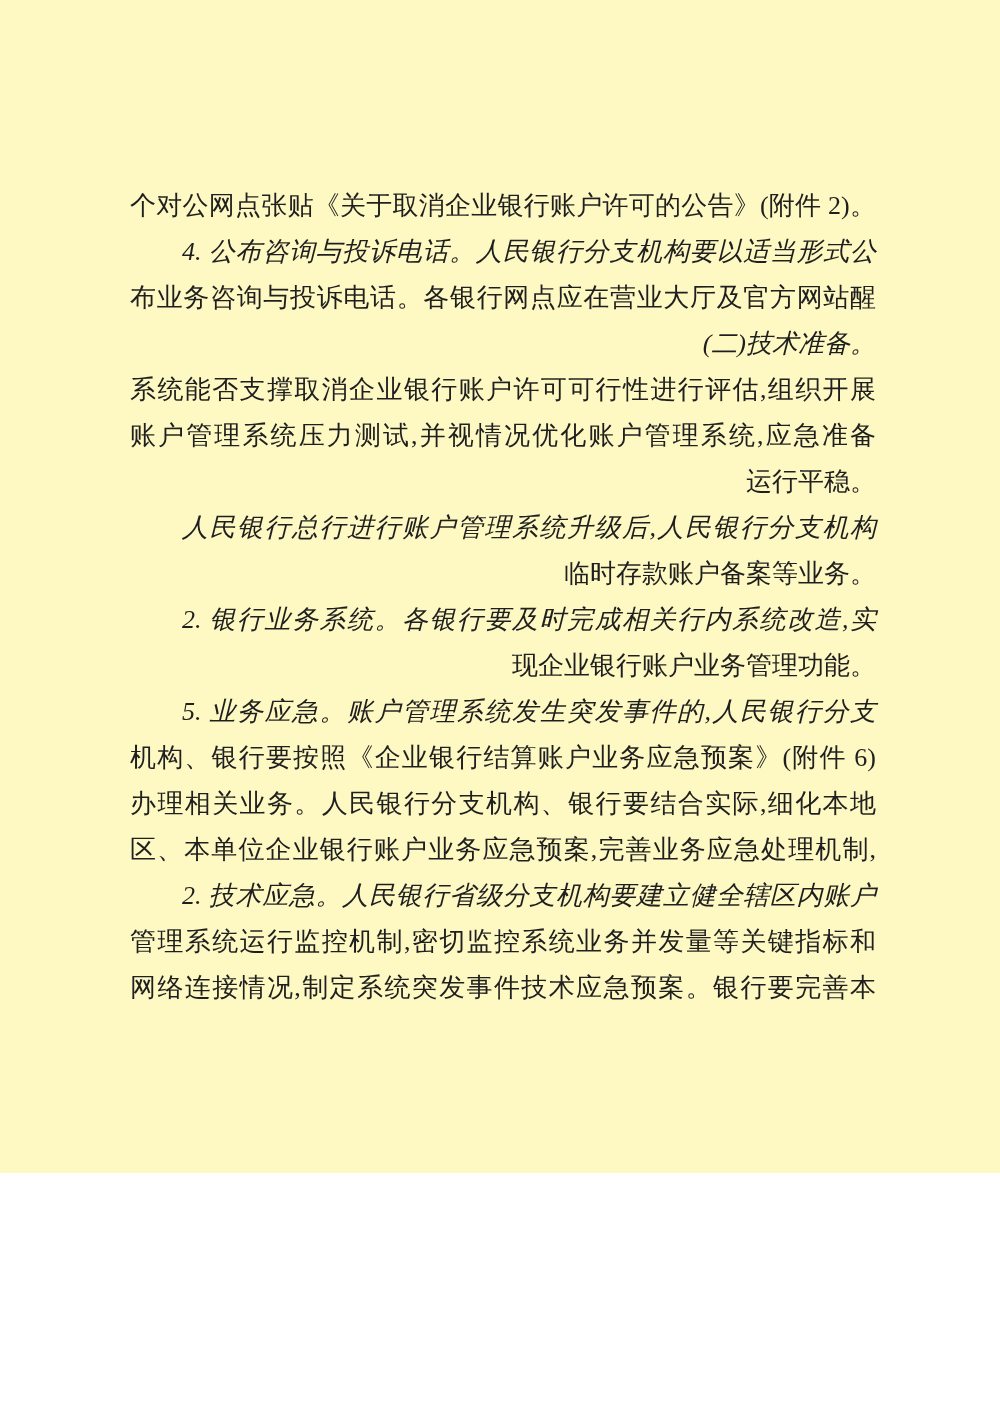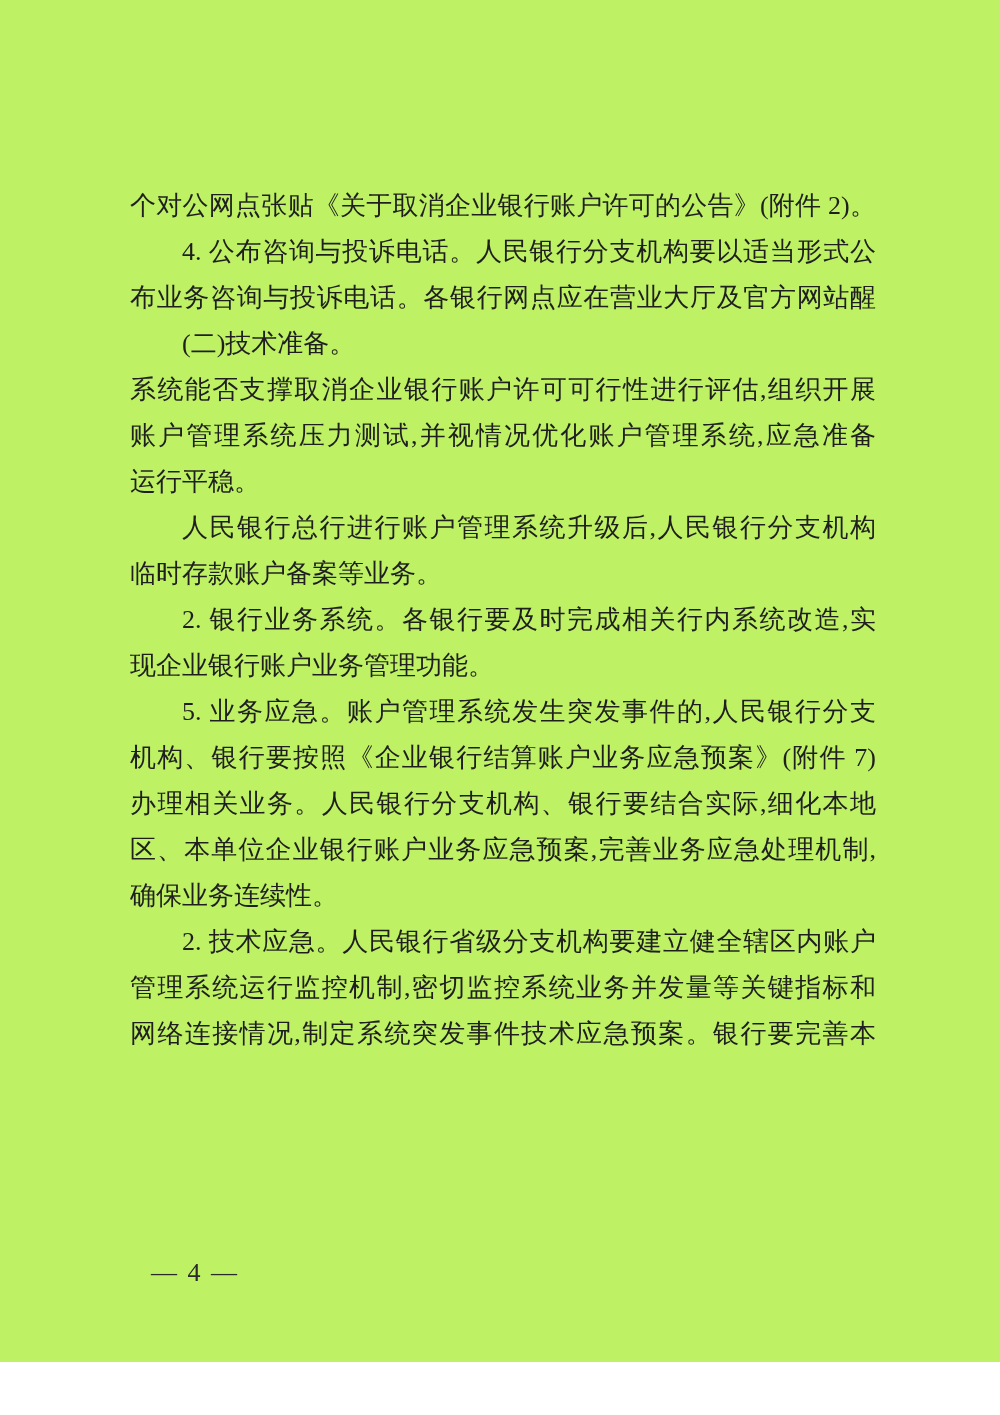--- a/index.html
+++ b/index.html
@@ -3,47 +3,48 @@
 <meta charset="utf-8">
 <style>
   html, body {
     margin: 0;
     padding: 0;
     background: #ffffff;
   }
   .page {
     position: relative;
     width: 1000px;
-    height: 1362px;
-    background: #bef264;
+    height: 1173px;
+    background: #fef9c3;
     overflow: hidden;
     font-family: "Liberation Serif", "DejaVu Serif", serif;
     color: #1f1f1f;
     font-weight: 400;
   }
   .body-text {
     position: absolute;
     left: 130px;
     top: 183px;
     width: 746px;
     font-size: 26px;
   }
   .line {
     height: 46px;
     line-height: 46px;
     white-space: nowrap;
-    text-align: left;
+    text-align: right;
   }
   .line.justify {
     text-align: justify;
     text-align-last: justify;
     text-justify: inter-character;
   }
   .line.indent {
     text-indent: 2em;
+    font-style: italic;
   }
   .page-number {
     position: absolute;
     left: 151px;
     top: 1255px;
     font-size: 26px;
     line-height: 36px;
     letter-spacing: 2px;
     color: #2a2a2a;
     white-space: nowrap;
@@ -59,22 +60,21 @@
       <div class="line justify">布业务咨询与投诉电话。各银行网点应在营业大厅及官方网站醒</div>
       <div class="line indent">(二)技术准备。</div>
       <div class="line justify">系统能否支撑取消企业银行账户许可可行性进行评估,组织开展</div>
       <div class="line justify">账户管理系统压力测试,并视情况优化账户管理系统,应急准备</div>
       <div class="line">运行平稳。</div>
       <div class="line indent justify">人民银行总行进行账户管理系统升级后,人民银行分支机构</div>
       <div class="line">临时存款账户备案等业务。</div>
       <div class="line indent justify">2. 银行业务系统。各银行要及时完成相关行内系统改造,实</div>
       <div class="line">现企业银行账户业务管理功能。</div>
       <div class="line indent justify">5. 业务应急。账户管理系统发生突发事件的,人民银行分支</div>
-      <div class="line justify">机构、银行要按照《企业银行结算账户业务应急预案》(附件 7)</div>
+      <div class="line justify">机构、银行要按照《企业银行结算账户业务应急预案》(附件 6)</div>
       <div class="line justify">办理相关业务。人民银行分支机构、银行要结合实际,细化本地</div>
       <div class="line justify">区、本单位企业银行账户业务应急预案,完善业务应急处理机制,</div>
-      <div class="line">确保业务连续性。</div>
       <div class="line indent justify">2. 技术应急。人民银行省级分支机构要建立健全辖区内账户</div>
       <div class="line justify">管理系统运行监控机制,密切监控系统业务并发量等关键指标和</div>
       <div class="line justify">网络连接情况,制定系统突发事件技术应急预案。银行要完善本</div>
     </main>
   <div class="page-number">— 4 —</div>
 </div>
 
 </body></html>

